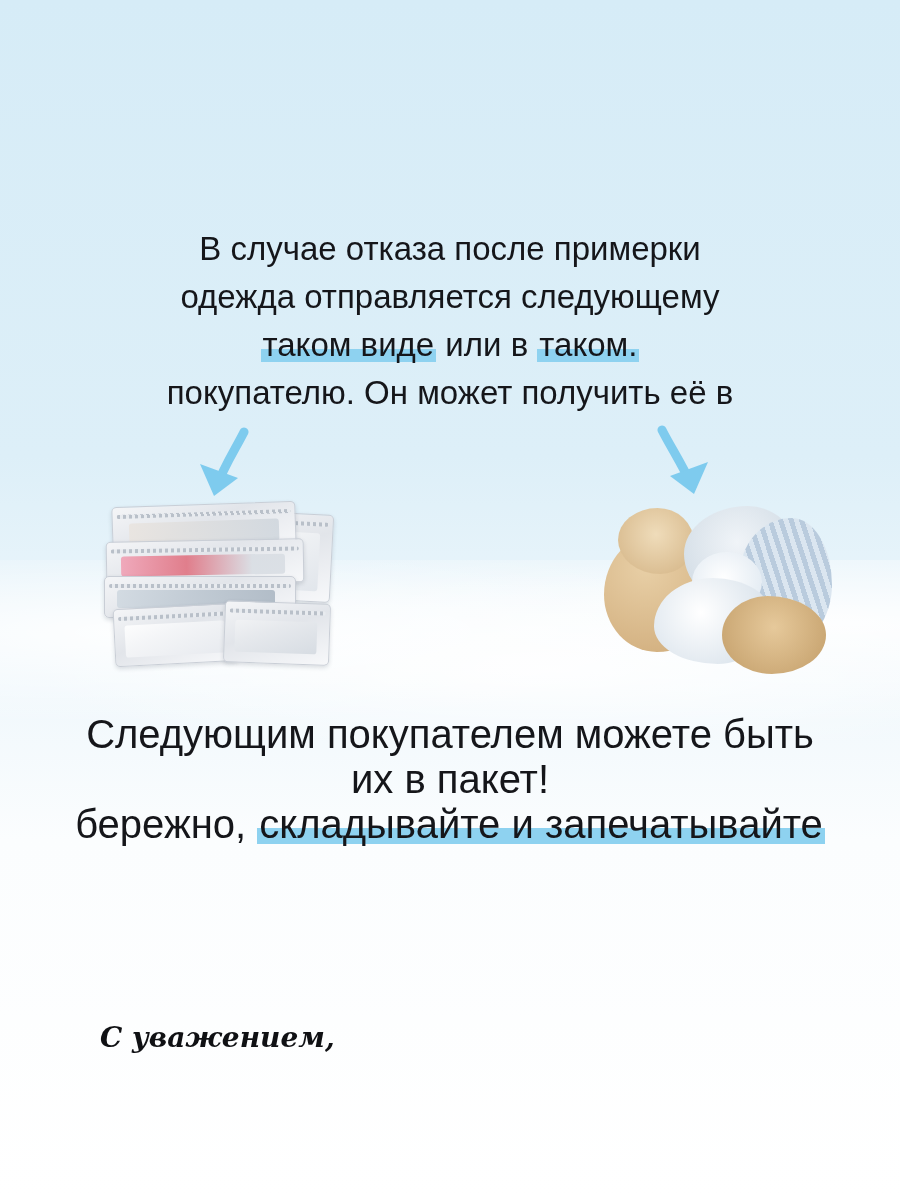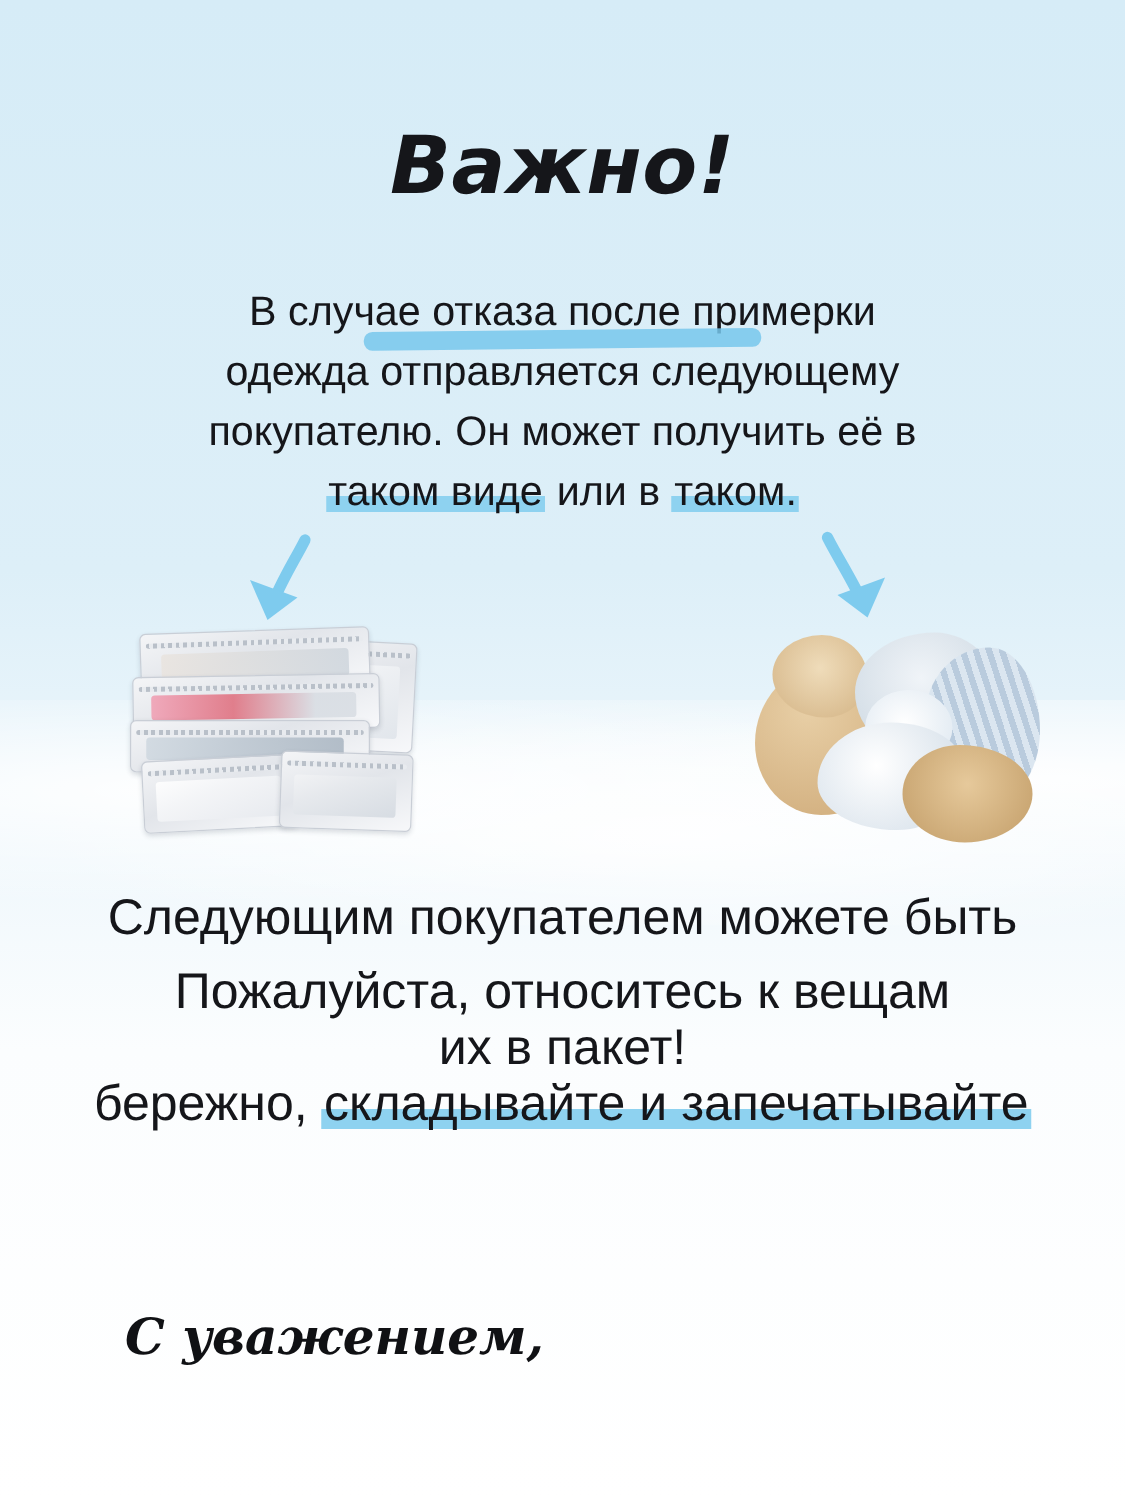--- a/index.html
+++ b/index.html
@@ -186,24 +186,23 @@
   .mid-text .block2 { margin-top: 14px; }
 
   .signature {
     position: absolute;
     top: 1012px;
     left: 100px;
     width: 560px;
     font-family: "DejaVu Serif", serif;
     font-style: italic;
     font-weight: bold;
-    font-size: 40px;
+    font-size: 28px;
     line-height: 52px;
     color: #101114;
-    margin-top: 32px;
   }
   .signature .line2 { position: relative; display: inline-block; }
   .sig-underline {
     position: absolute;
     left: 0;
     bottom: -2px;
     width: 430px;
     height: 13px;
     background: #77c7ec;
     opacity: 0.85;
@@ -211,32 +210,28 @@
     transform: rotate(-0.5deg);
   }
 </style>
 </head>
 <body>
 
 <div class="poster">
 
   <div class="cloud-band"></div>
 
-  <div class="title-wrap">
-    <div class="title-underline"></div>
-    <div class="title">Важно!</div>
-  </div>
 
   <div class="intro">
     <div>В случае отказа после примерки</div>
     <div>одежда отправляется следующему</div>
-    <div>покупателю. Он может получить её в</div>
     <div>
       <span class="hl">таком виде</span><span> или в </span><span class="hl">таком.</span>
     </div>
+    <div>покупателю. Он может получить её в</div>
   </div>
 
   <div class="arrows">
     <svg class="arrow arrow-left" viewBox="0 0 78 78">
       <path d="M52 6 C 44 22, 32 40, 24 62" stroke="#7ecbee" stroke-width="9" fill="none" stroke-linecap="round"></path>
       <path d="M8 38 L 22 70 L 46 52 Z" fill="#7ecbee"></path>
     </svg>
     <svg class="arrow arrow-right" viewBox="0 0 78 78">
       <path d="M22 6 C 30 22, 42 40, 52 62" stroke="#7ecbee" stroke-width="9" fill="none" stroke-linecap="round"></path>
       <path d="M68 38 L 54 70 L 30 52 Z" fill="#7ecbee"></path>
@@ -279,21 +274,20 @@
       <div class="blob b3"></div>
       <div class="blob b7"></div>
       <div class="blob b4"></div>
       <div class="blob b5"></div>
     </div>
 
   </div>
 
   <div class="mid-text">
     <div>Следующим покупателем можете быть</div>
-    <div class="block2">Пожалуйста, относитесь к вещам</div>
     <div>их в пакет!</div>
     <div><span>бережно, </span><span class="hl">складывайте и запечатывайте</span></div>
   </div>
 
   <div class="signature">
     <div>С уважением,</div>
   </div>
 
 </div>
 

